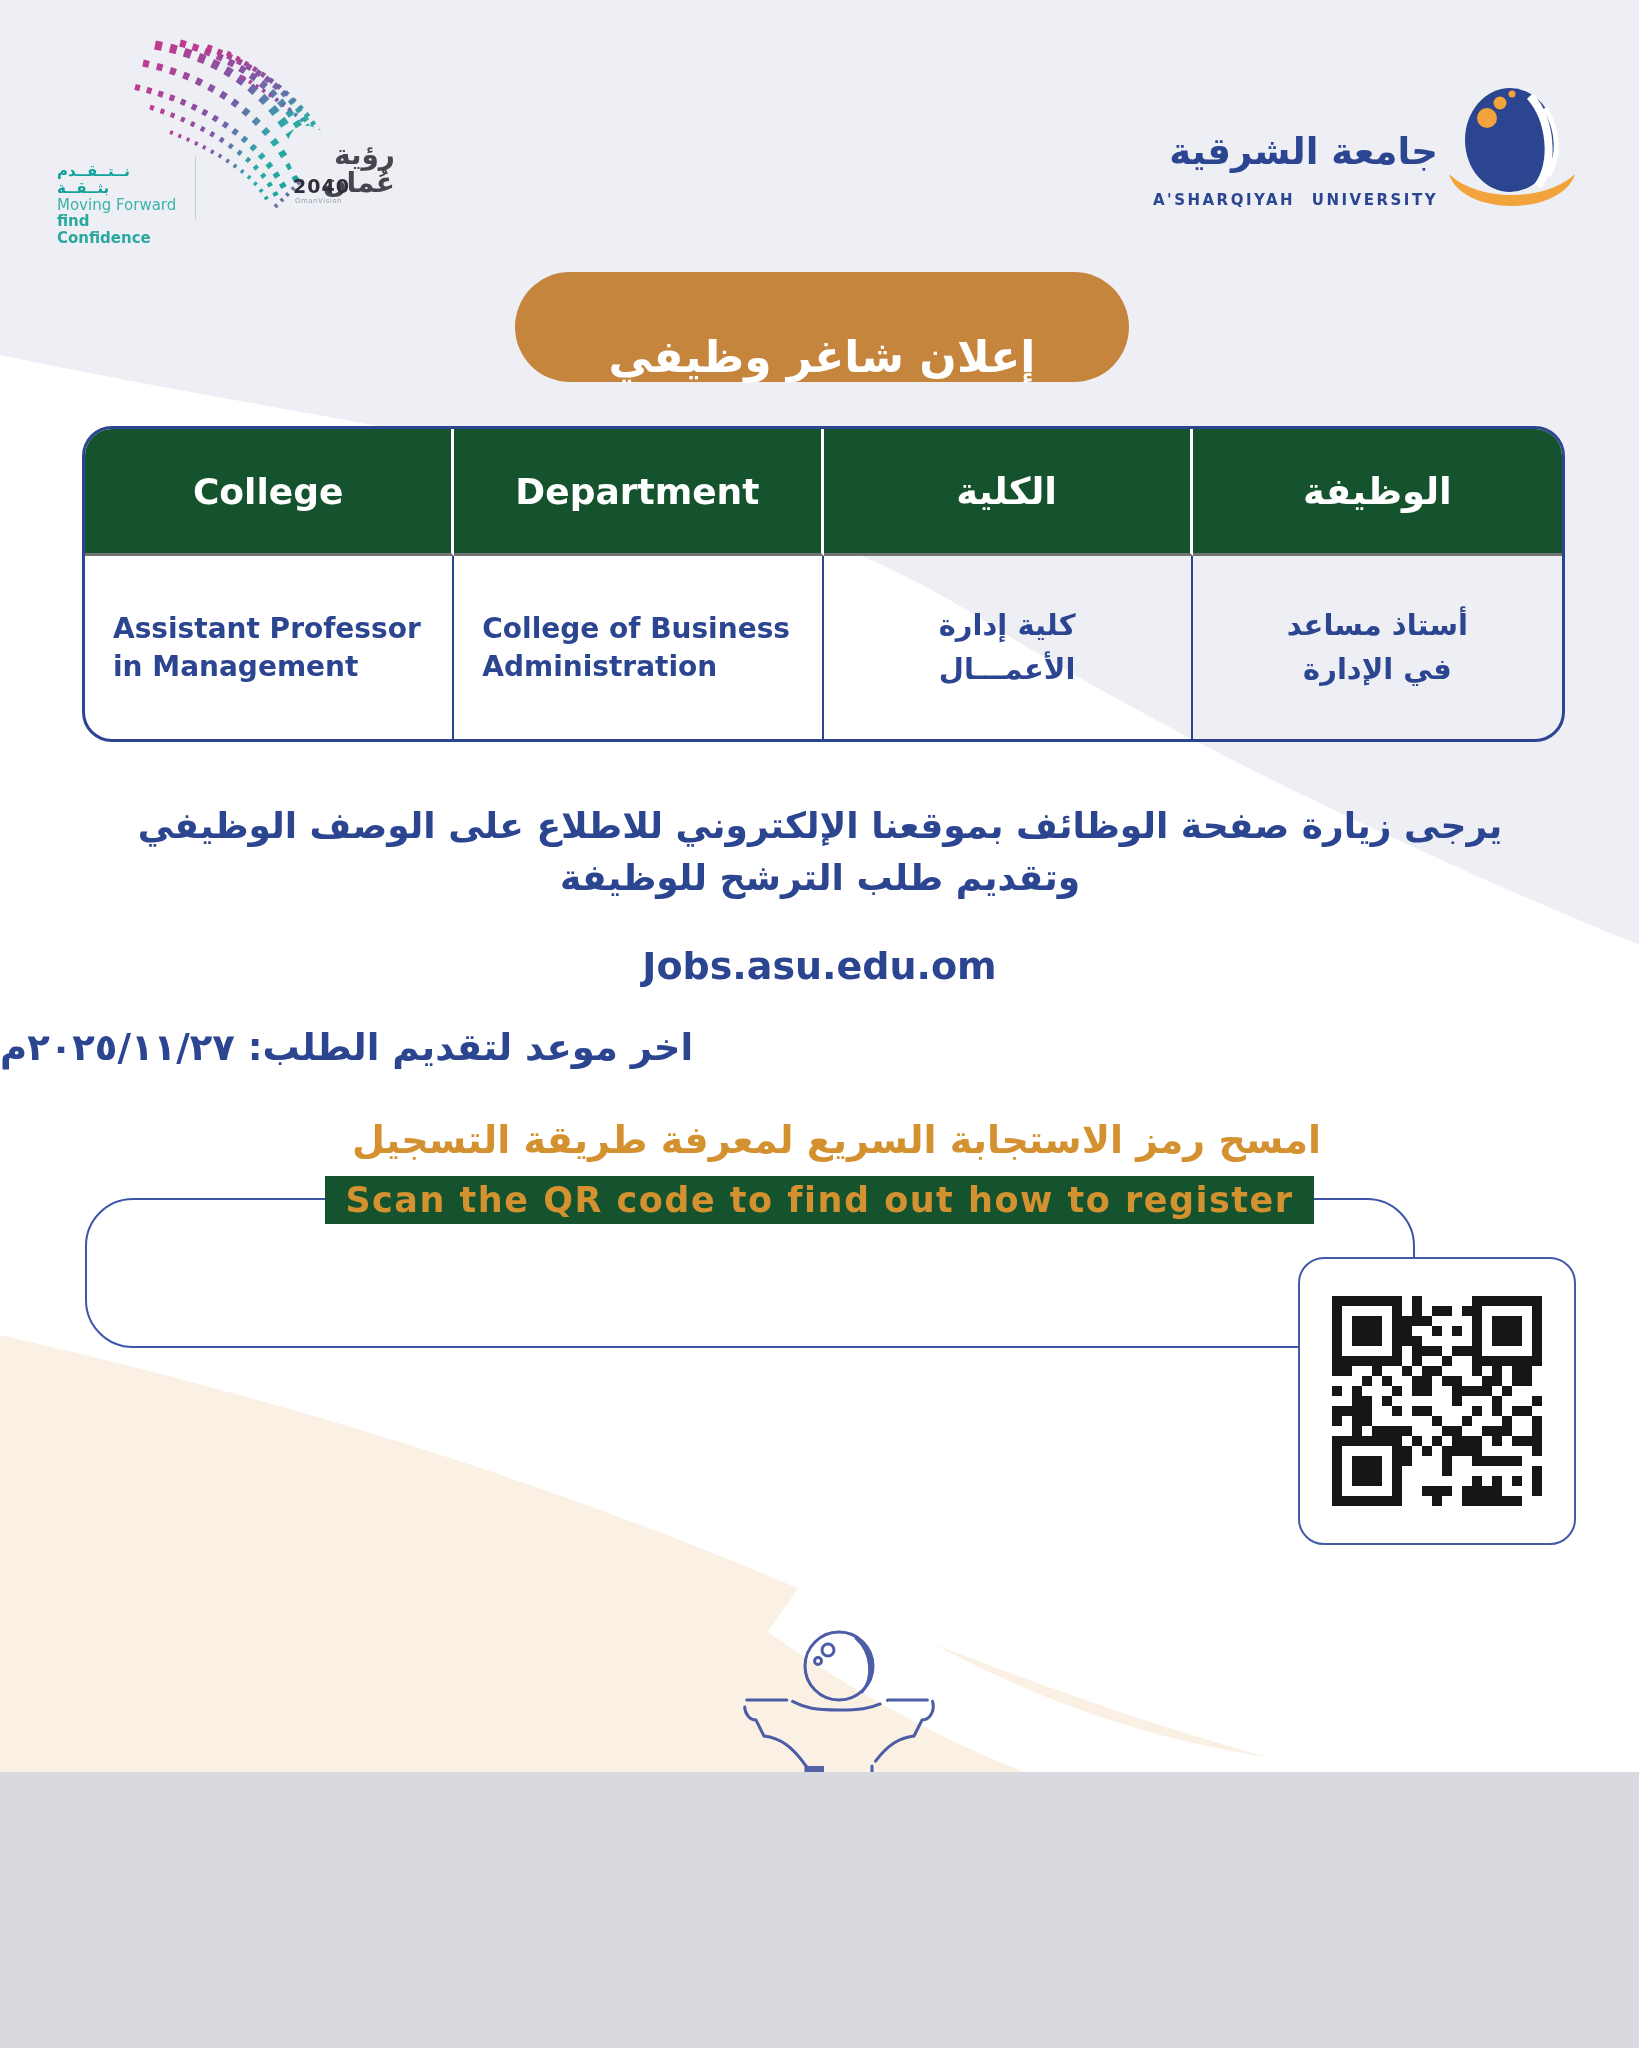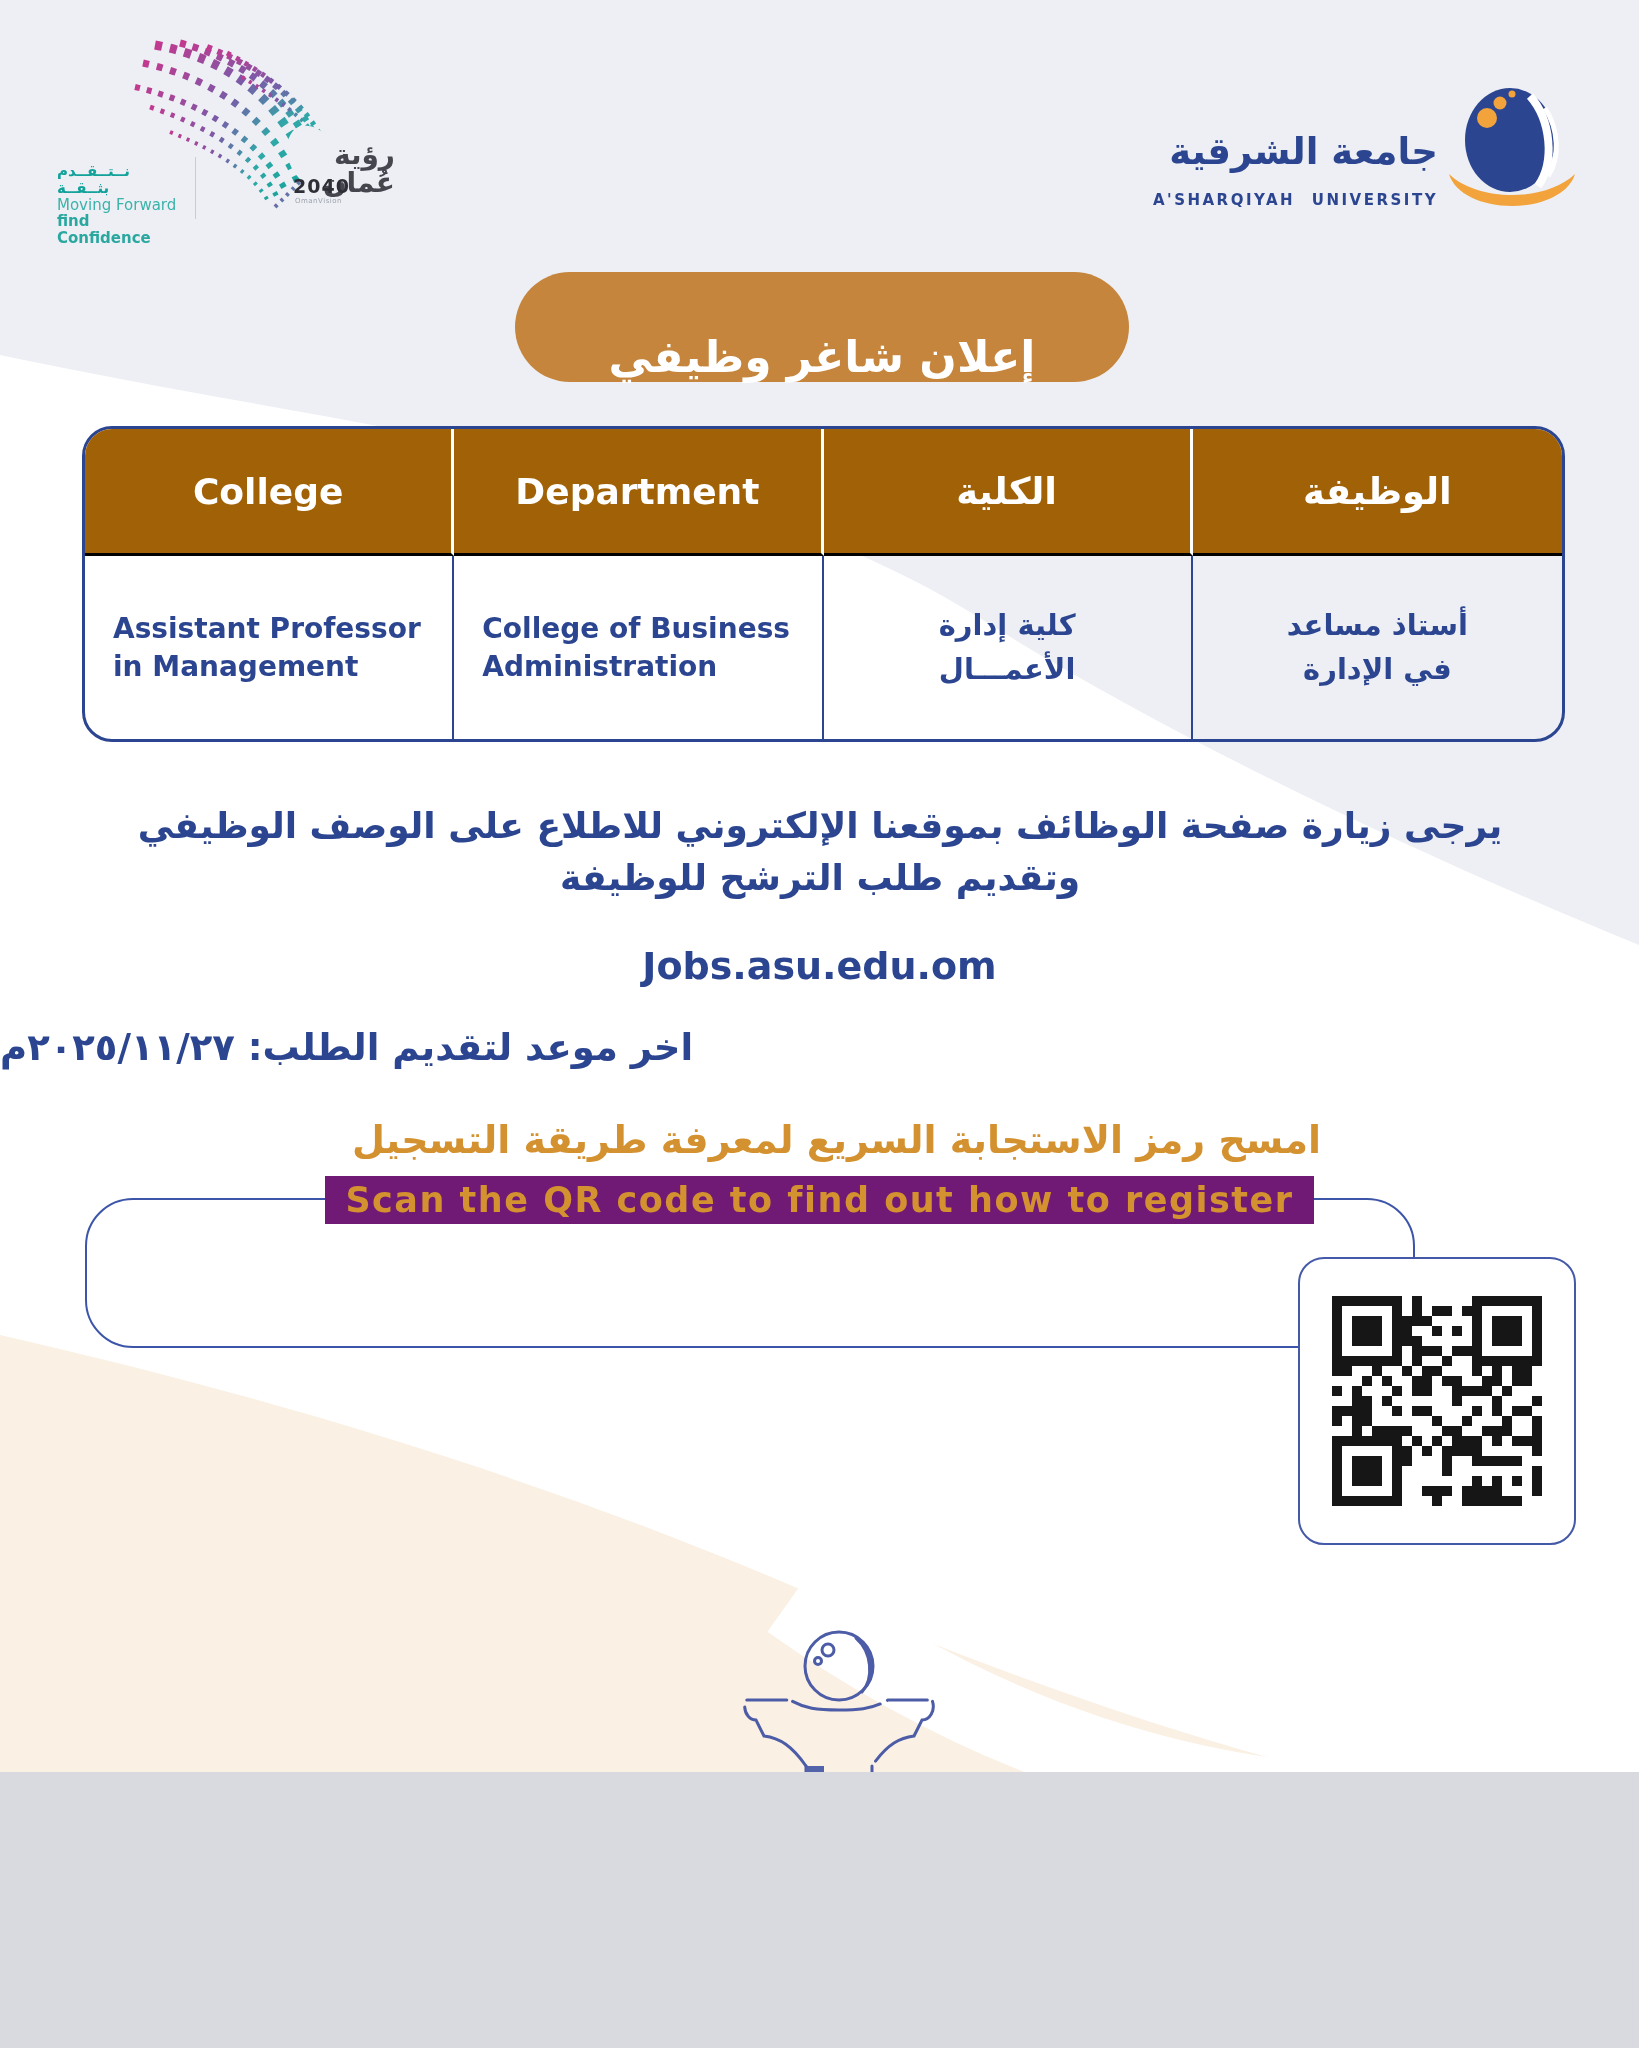--- a/index.html
+++ b/index.html
@@ -30,41 +30,41 @@
     letter-spacing:2.5px;word-spacing:9px;white-space:nowrap;margin-top:13px;}
   .univ-emblem{position:absolute;right:0;top:0;}
   
   .banner{left:515px;top:272px;width:614px;height:110px;background:#C6853C;border-radius:60px;
     z-index:2;display:flex;align-items:flex-end;justify-content:center;}
   .banner span{direction:rtl;color:#fff;font-size:44px;font-weight:700;}
   
   .jobtable{left:82px;top:426px;width:1483px;height:316px;z-index:2;
     border:3px solid #2B4590;border-radius:30px;overflow:hidden;box-sizing:border-box;
     display:grid;grid-template-columns:repeat(4,1fr);grid-template-rows:127px 1fr;}
-  .th{background:#a16207;color:#fff;display:flex;align-items:center;justify-content:center;
-    font-size:36px;font-weight:600;border-bottom:3px solid #000000;}
+  .th{background:#14532d;color:#fff;display:flex;align-items:center;justify-content:center;
+    font-size:36px;font-weight:600;border-bottom:3px solid #737373;}
   .th.ar{font-weight:700;font-size:37px;direction:rtl;}
   .th:not(:nth-child(4)){border-right:3px solid #fff;}
   .td{display:flex;align-items:center;color:#2B4590;font-weight:700;background:transparent;}
   .td:not(:nth-child(8)){border-right:2.5px solid #2B4590;}
   .td.en{font-size:28px;justify-content:flex-start;padding:0 14px 0 28px;line-height:1.35;}
   .td.ar{font-size:29px;justify-content:center;text-align:center;direction:rtl;line-height:1.5;}
   .preline{white-space:pre-line;}
   
   .visit{left:100px;top:800px;width:1440px;text-align:center;direction:rtl;z-index:2;
     font-size:36px;font-weight:700;color:#2B4590;line-height:1.45;}
   .website{left:0;top:944px;width:100%;text-align:center;z-index:2;
     font-size:38px;font-weight:600;color:#2B4590;}
   .deadline{left:0;top:1026px;width:100%;text-align:left;direction:rtl;z-index:2;
     font-size:37px;font-weight:700;color:#2B4590;}
   .scan-ar{left:17px;top:1118px;width:100%;text-align:center;direction:rtl;z-index:3;
     font-size:38px;font-weight:700;color:#D4912F;}
   .scan-en{left:0;top:1176px;width:100%;text-align:center;z-index:3;
     font-size:35px;font-weight:700;color:#D4912F;letter-spacing:1.5px;}
-  .scan-en span{display:inline-block;background:#701a75;padding:0 20px;line-height:48px;}
+  .scan-en span{display:inline-block;background:#14532d;padding:0 20px;line-height:48px;}
   
   .qr-outline{left:85px;top:1198px;width:1330px;height:150px;z-index:1;
     border:2px solid #3D55A8;border-radius:48px;box-sizing:border-box;}
   .qr-box{left:1298px;top:1257px;width:278px;height:288px;background:#fff;z-index:4;
     border:2px solid #4459A8;border-radius:26px;box-sizing:border-box;
     display:flex;align-items:center;justify-content:center;}
   
   .campus{left:0;top:1560px;z-index:2;}
 </style>
 </head>

